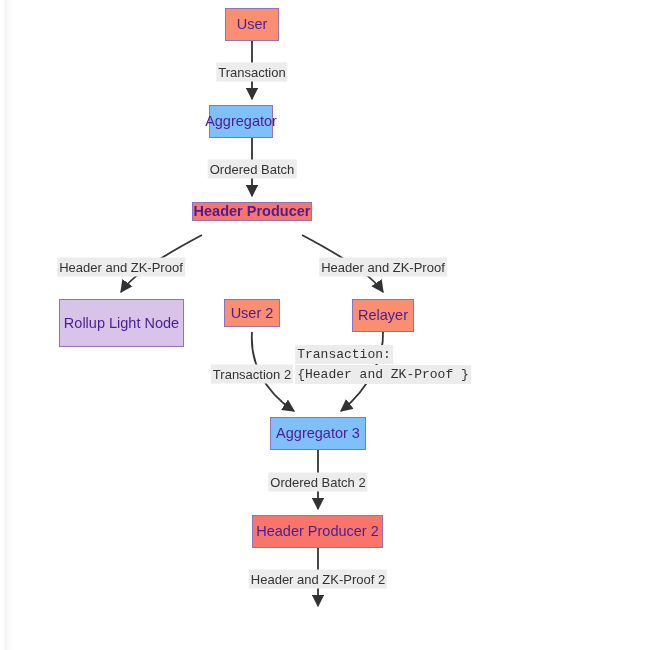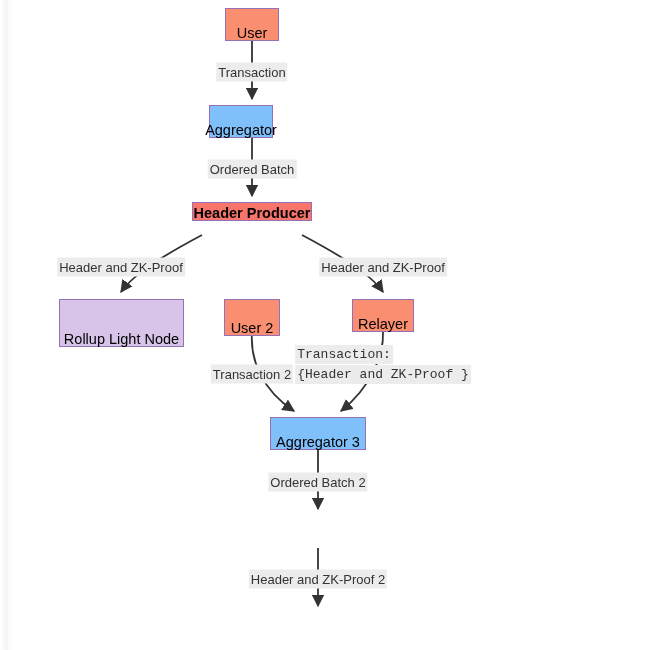--- a/index.html
+++ b/index.html
@@ -26,24 +26,24 @@
     top: 0;
     width: 666px;
     height: 650px;
     pointer-events: none;
   }
   .node {
     position: absolute;
     box-sizing: border-box;
     border: 1px solid #9370b8;
     display: flex;
-    align-items: flex-end;
+    align-items: center;
     justify-content: center;
     font-size: 14.5px;
-    color: #000000;
+    color: #4c1d95;
     line-height: 1;
     white-space: nowrap;
     z-index: 3;
   }
   .node-orange { background: #fa8e70; }
   .node-blue   { background: #7fc0fa; }
   .node-red    { background: #f7756b; }
   .node-purple { background: #d7c4e8; }
 
   .edge-label {
@@ -97,32 +97,35 @@
   </div>
 
   <div class="node node-red" style="left:192px; top:202px; width:120px; height:19px;font-weight:bold;">
     <span>Header Producer</span>
   </div>
 
   <div class="node node-purple" style="left:59px; top:299px; width:125px; height:48px;">
     <span>Rollup Light Node</span>
   </div>
 
-  <div class="node node-orange" style="left:224px; top:299px; width:56px; height:37px;">
+  <div class="node node-orange" style="left:224px; top:299px; width:56px; height:28px;">
     <span>User 2</span>
   </div>
 
   <div class="node node-orange" style="left:352px; top:299px; width:62px; height:33px;">
     <span>Relayer</span>
   </div>
 
   <div class="node node-blue" style="left:270px; top:417px; width:96px; height:33px;">
     <span>Aggregator 3</span>
   </div>
 
+  <div class="node node-red" style="left:252px; top:515px; width:131px; height:33px;">
+    <span>Header Producer 2</span>
+  </div>
 
 
   <div class="edge-label" style="left:252px; top:72px; transform:translate(-50%,-50%);">Transaction</div>
 
   <div class="edge-label" style="left:252px; top:169px; transform:translate(-50%,-50%);">Ordered Batch</div>
 
   <div class="edge-label" style="left:121px; top:267px; transform:translate(-50%,-50%);">Header and ZK-Proof</div>
 
   <div class="edge-label" style="left:383px; top:267px; transform:translate(-50%,-50%);">Header and ZK-Proof</div>
 

